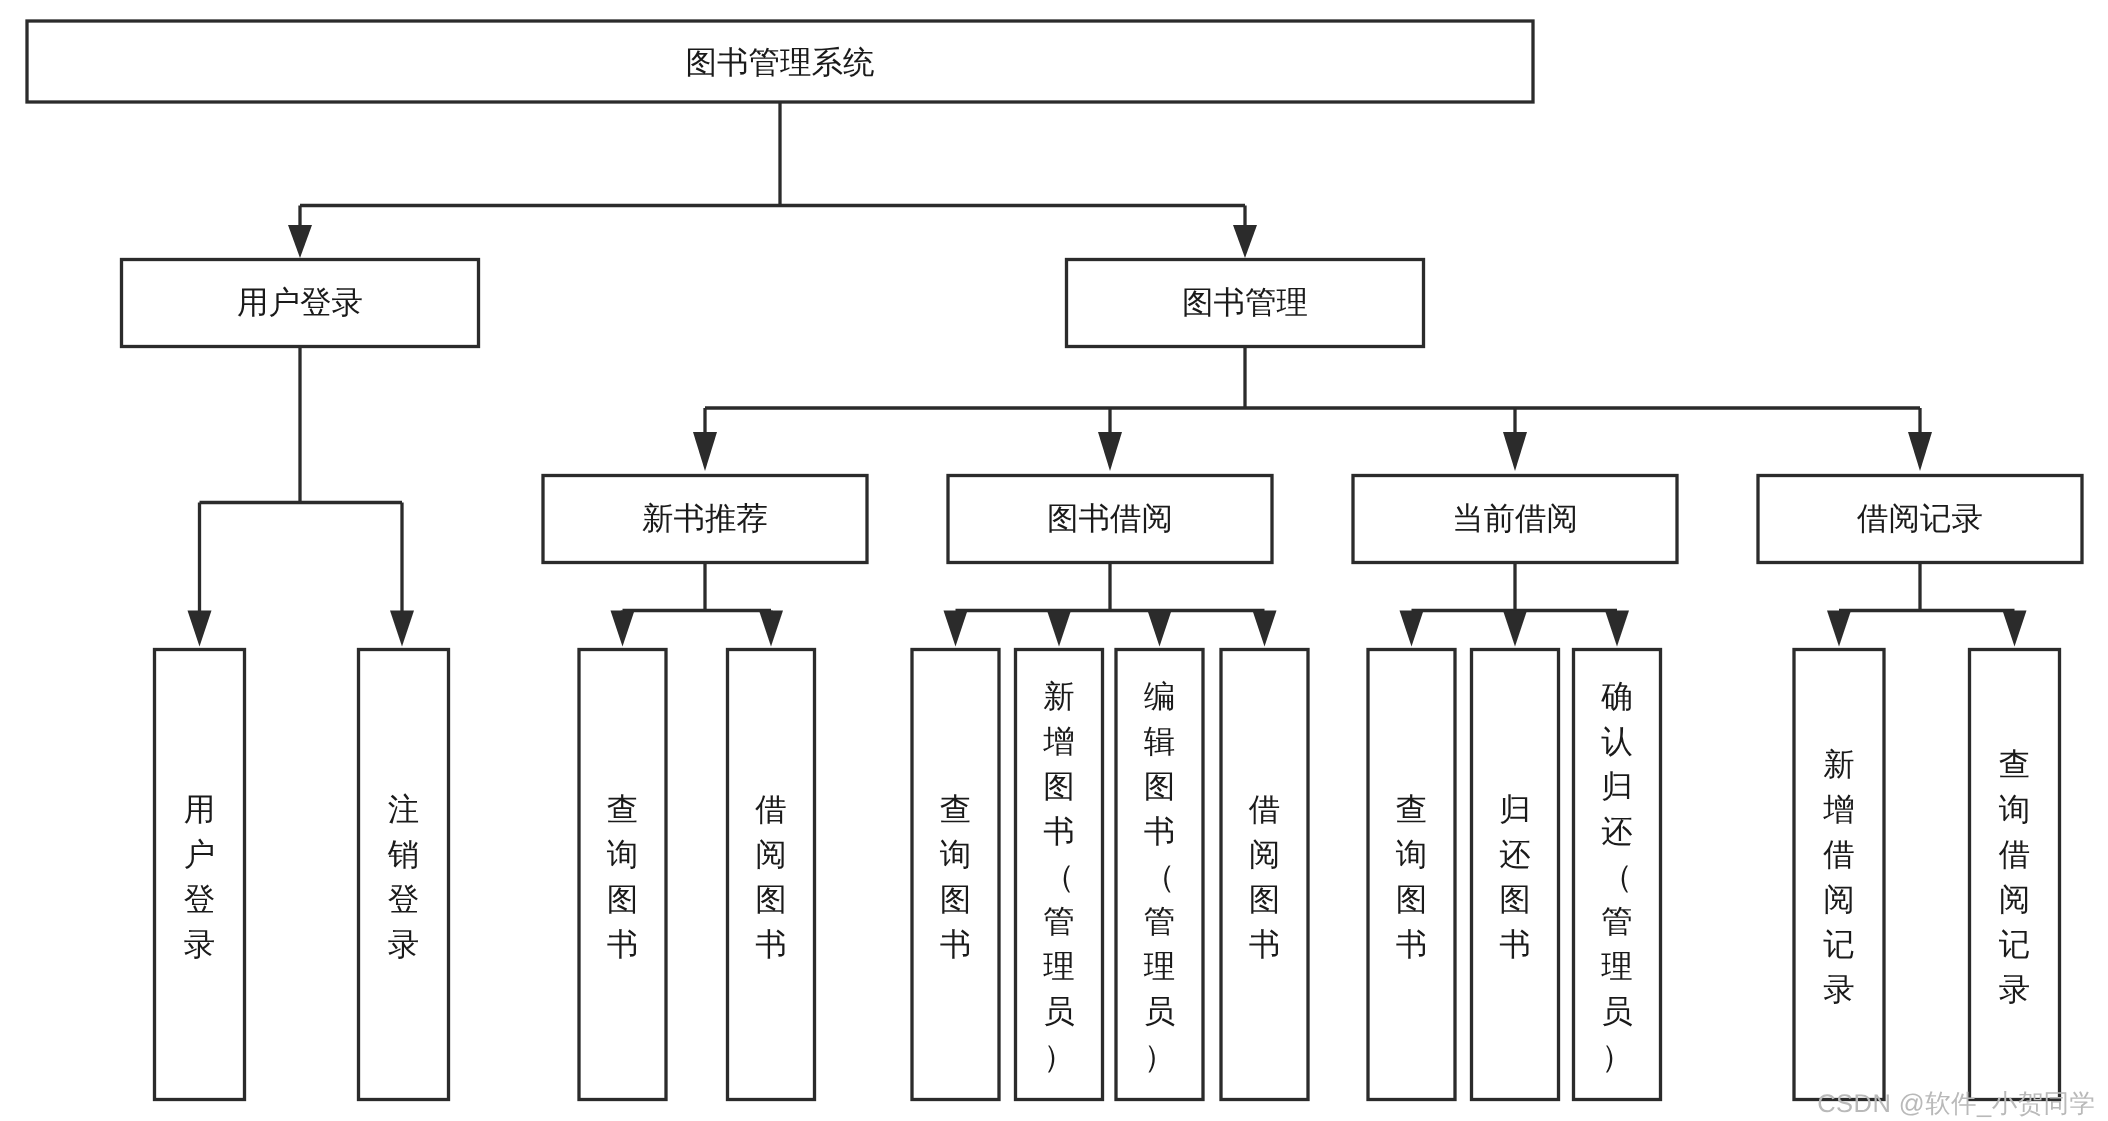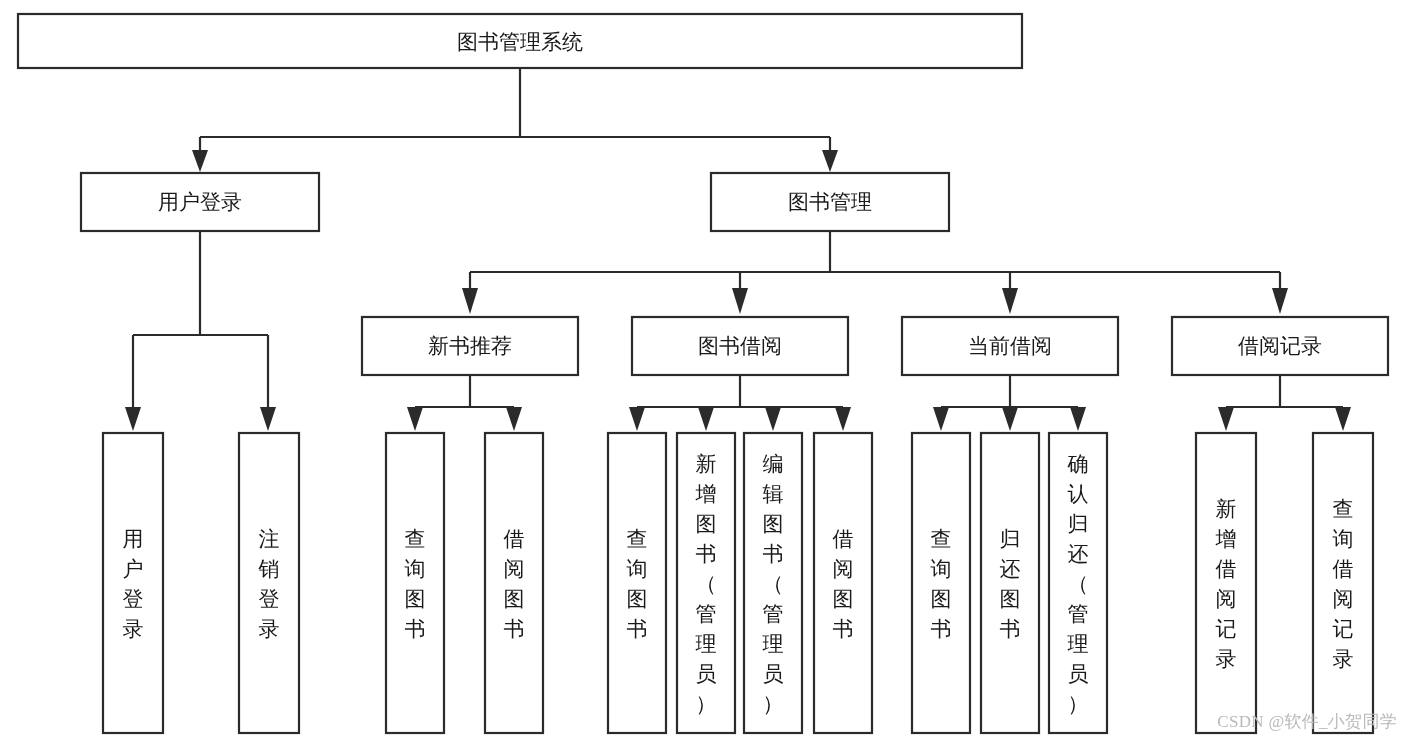--- a/index.html
+++ b/index.html
@@ -52,22 +52,22 @@
   }
   .node-label-v {
     font-family: "DejaVu Sans", "Liberation Sans", sans-serif;
     fill: #1a1a1a;
     font-size: 21px;
     text-anchor: middle;
   }
   .watermark {
     position: absolute;
     right: 8px;
-    bottom: 14px;
-    font-family: Liberation Serif, serif;
+    bottom: 0;
+    font-family: Liberation Sans, sans-serif;
     font-size: 17px;
     color: #b9b9b9;
     white-space: nowrap;
     letter-spacing: 0.3px;
     pointer-events: none;
     margin-left: 36px;
   }
 </style>
 </head>
 <body>

